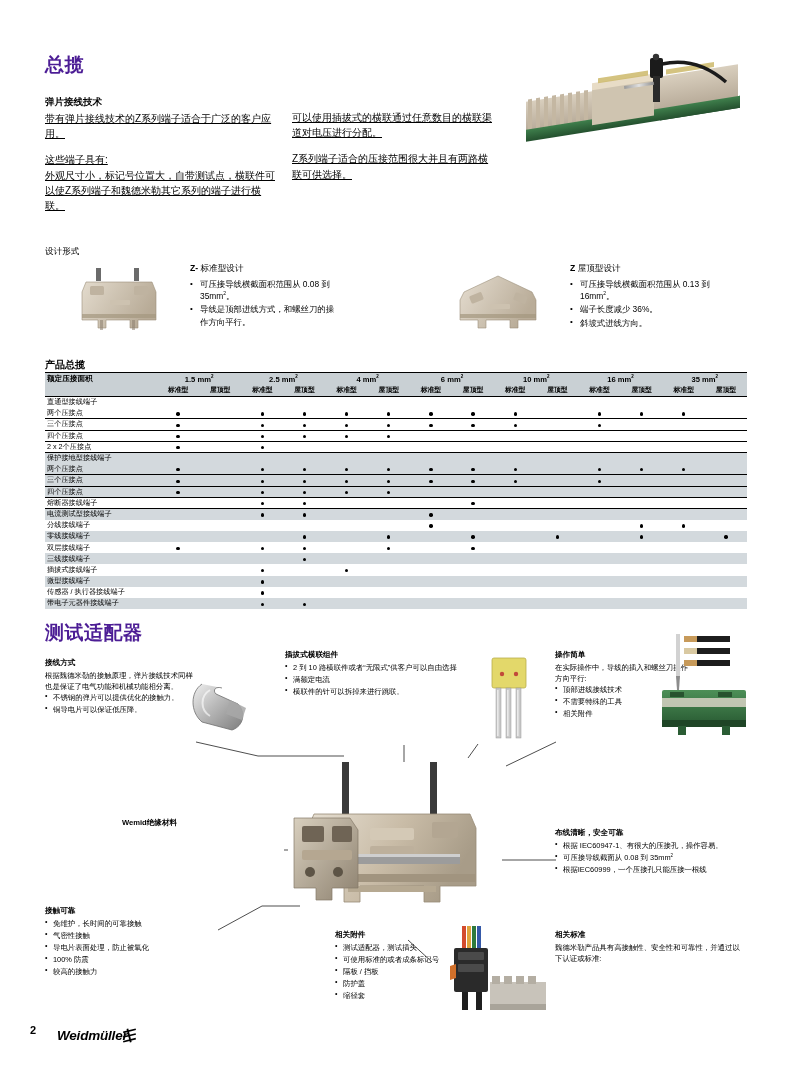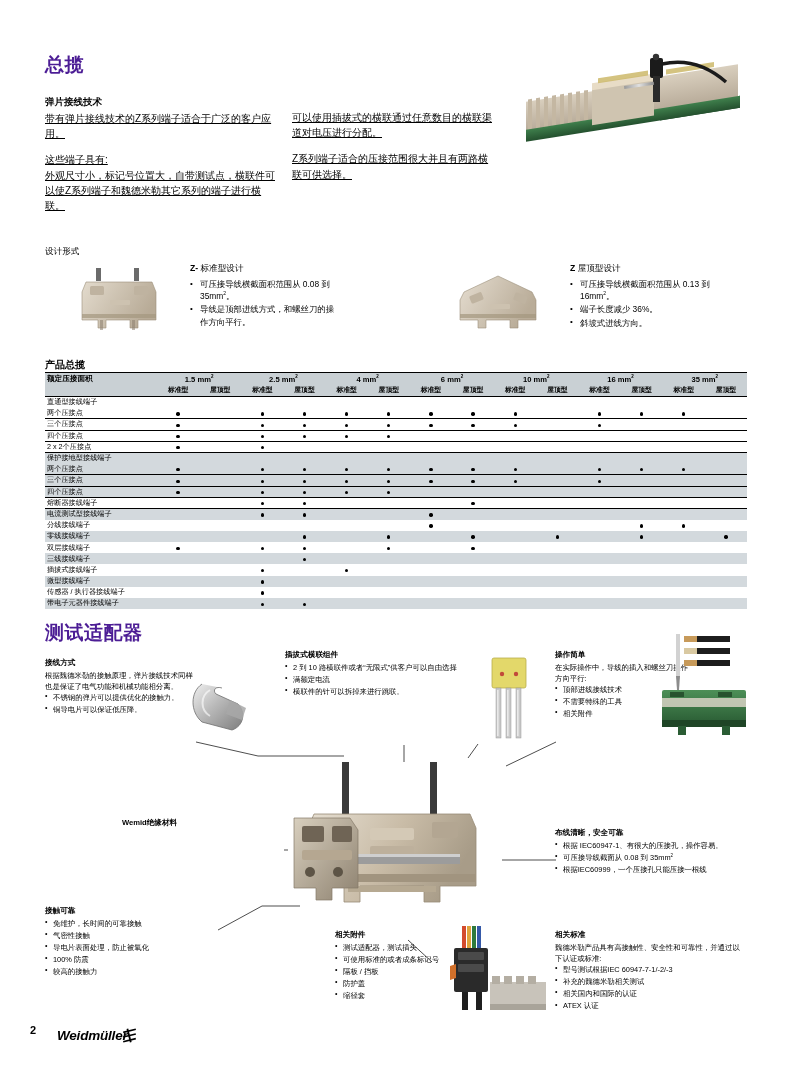--- a/index.html
+++ b/index.html
@@ -805,26 +805,20 @@
           <rect x="72" y="50" width="8" height="8"></rect>
         <rect x="84" y="50" width="8" height="8"></rect>
           <rect x="96" y="50" width="8" height="8"></rect>
       </g>
     </svg>
   </div>
 
   <div class="note-block" id="note-standards">
     <div class="note-head">相关标准</div>
     <div class="body-line">魏德米勒产品具有高接触性、安全性和可靠性，并通过以下认证或标准:</div>
-    <ul class="bullets">
-      <li>型号测试根据IEC 60947-7-1/-2/-3</li>
-      <li>补充的魏德米勒相关测试</li>
-      <li>相关国内和国际的认证</li>
-      <li>ATEX 认证</li>
-    </ul>
   </div>
 
   <svg style="position:absolute;left:0;top:0;width:792px;height:1074px;pointer-events:none">
     <g stroke="#000" stroke-width="0.7" fill="none">
       <line x1="196" y1="742" x2="258" y2="756"></line>
       <line x1="258" y1="756" x2="344" y2="756"></line>
       <line x1="404" y1="745" x2="404" y2="762"></line>
       <line x1="478" y1="744" x2="468" y2="758"></line>
       <line x1="556" y1="742" x2="506" y2="766"></line>
       <line x1="284" y1="850" x2="288" y2="850"></line>

